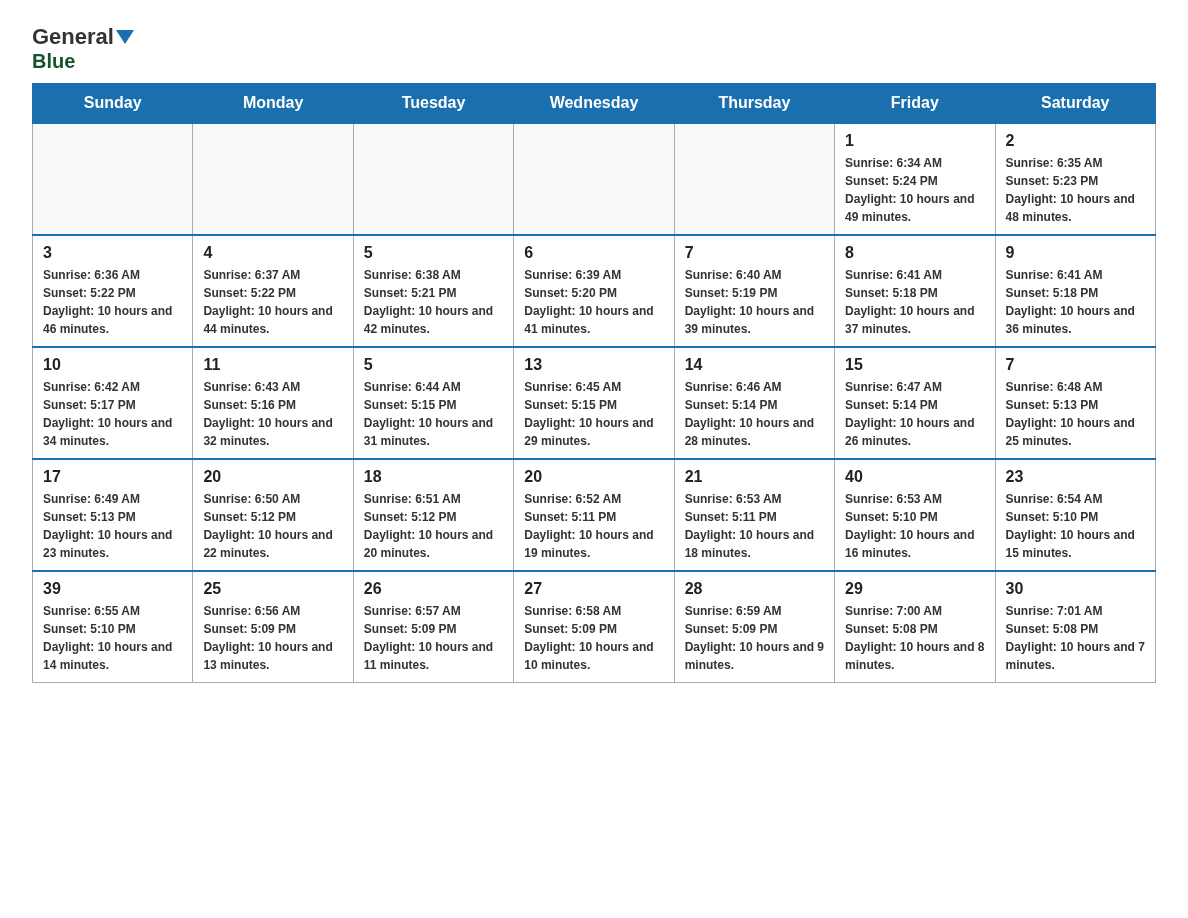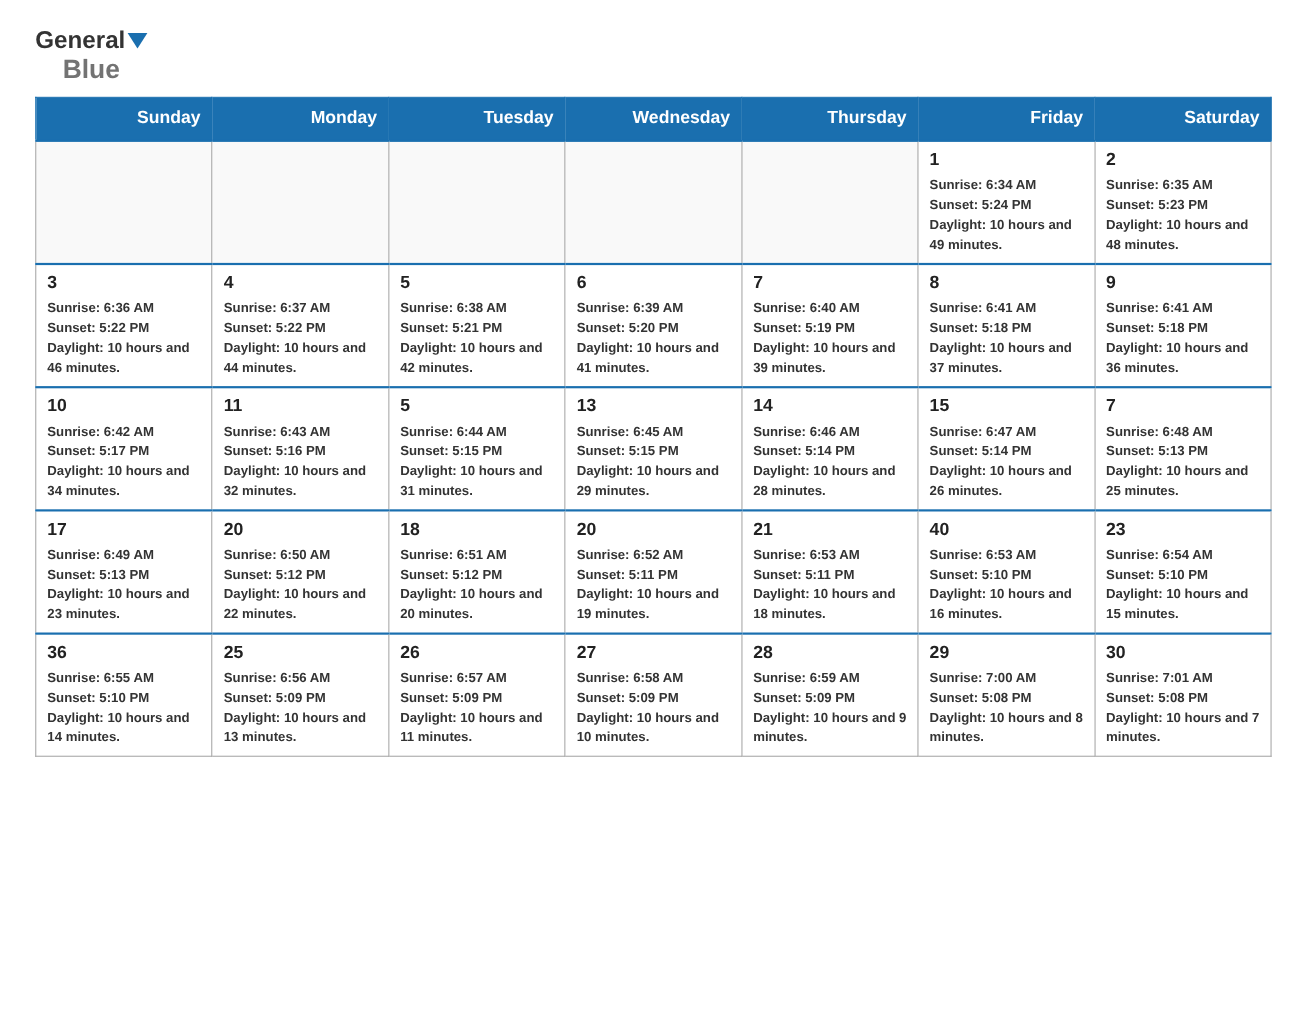--- a/index.html
+++ b/index.html
@@ -12,40 +12,40 @@
     }
     .header-row {
       display: flex;
       justify-content: space-between;
       align-items: flex-start;
       margin-bottom: 10px;
     }
     .logo {
       display: flex;
       flex-direction: column;
-      align-items: center;
+      align-items: flex-start;
     }
     .logo-text {
       font-size: 22px;
       font-weight: bold;
       color: #333;
     }
     .logo-triangle {
       display: inline-block;
       width: 0;
       height: 0;
       border-left: 9px solid transparent;
       border-right: 9px solid transparent;
       border-top: 14px solid #1a6faf;
       margin-left: 2px;
       vertical-align: middle;
     }
     .logo-blue-text {
-      color: #737373;
-      font-size: 24px;
+      color: #14532d;
+      font-size: 20px;
       font-weight: bold;
     }
     .title-block {
       text-align: right;
     }
     .month-title {
       font-size: 52px;
       font-weight: normal;
       color: #222;
       line-height: 1.1;
@@ -57,21 +57,21 @@
     }
     .calendar {
       width: 100%;
       border-collapse: collapse;
       margin-top: 10px;
     }
     .calendar th {
       background-color: #1a6faf;
       color: #fff;
       padding: 10px 10px;
-      text-align: right;
+      text-align: center;
       font-size: 16px;
       font-weight: bold;
       border: 1px solid #1a6faf;
     }
     .calendar td {
       border: 1px solid #aaa;
       vertical-align: top;
       padding: 8px 10px;
       width: 14.28%;
       min-height: 110px;
@@ -227,21 +227,21 @@
           <span class="day-number">40</span>
           <div class="day-info">Sunrise: 6:53 AM<br>Sunset: 5:10 PM<br>Daylight: 10 hours and 16 minutes.</div>
         </td>
         <td>
           <span class="day-number">23</span>
           <div class="day-info">Sunrise: 6:54 AM<br>Sunset: 5:10 PM<br>Daylight: 10 hours and 15 minutes.</div>
         </td>
       </tr>
       <tr class="week-row">
         <td>
-          <span class="day-number">36</span>
+          <span class="day-number">39</span>
           <div class="day-info">Sunrise: 6:55 AM<br>Sunset: 5:10 PM<br>Daylight: 10 hours and 14 minutes.</div>
         </td>
         <td>
           <span class="day-number">25</span>
           <div class="day-info">Sunrise: 6:56 AM<br>Sunset: 5:09 PM<br>Daylight: 10 hours and 13 minutes.</div>
         </td>
         <td>
           <span class="day-number">26</span>
           <div class="day-info">Sunrise: 6:57 AM<br>Sunset: 5:09 PM<br>Daylight: 10 hours and 11 minutes.</div>
         </td>

